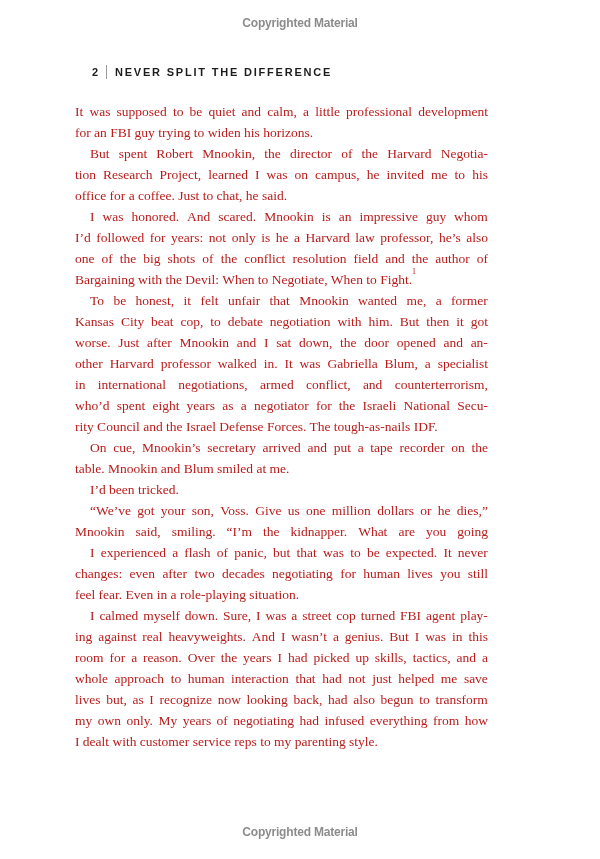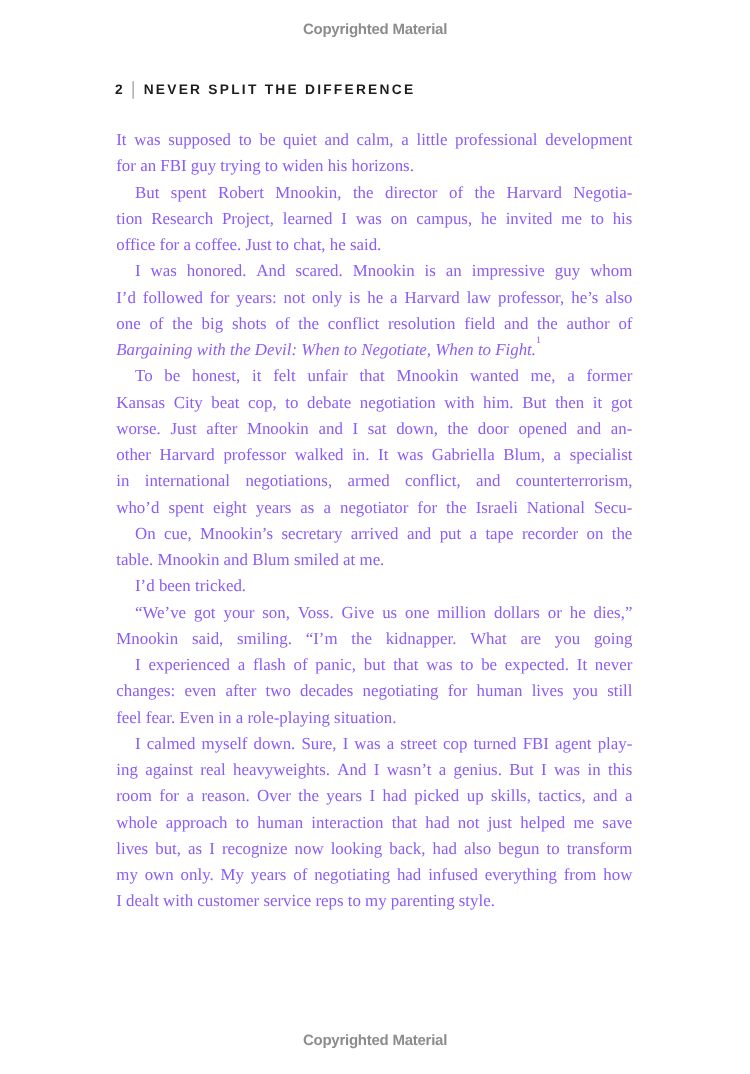--- a/index.html
+++ b/index.html
@@ -45,36 +45,36 @@
   .hdiv {
     display: inline-block;
     width: 1px;
     height: 14px;
     background: #9a9a9a;
     margin: 0 8px 0 6px;
   }
   .textblock {
     position: absolute;
     top: 101px;
-    left: 93px;
+    left: 75px;
     width: 413px;
     font-size: 13.5px;
-    color: #8b5cf6;
+    color: #b91c1c;
   }
   .line {
     height: 21px;
     line-height: 21px;
     white-space: nowrap;
   }
   .line.jf {
     display: flex;
     justify-content: space-between;
   }
   .line.ind { padding-left: 15px; }
-  .line.it span { font-style: italic; }
+  .line.it span { }
   .fnote {
     font-size: 8px;
     line-height: 0;
     position: relative;
     top: -5px;
     font-style: normal;
   }
 </style>
 </head>
 <body>
@@ -252,20 +252,21 @@
         <span>years</span>
         <span>as</span>
         <span>a</span>
         <span>negotiator</span>
         <span>for</span>
         <span>the</span>
         <span>Israeli</span>
         <span>National</span>
         <span>Secu-</span>
       </div>
+      <div class="line"><span>rity Council and the Israel Defense Forces. The tough-as-nails IDF.</span></div>
       <div class="line jf ind">
         <span>On</span>
         <span>cue,</span>
         <span>Mnookin’s</span>
         <span>secretary</span>
         <span>arrived</span>
         <span>and</span>
         <span>put</span>
         <span>a</span>
         <span>tape</span>

